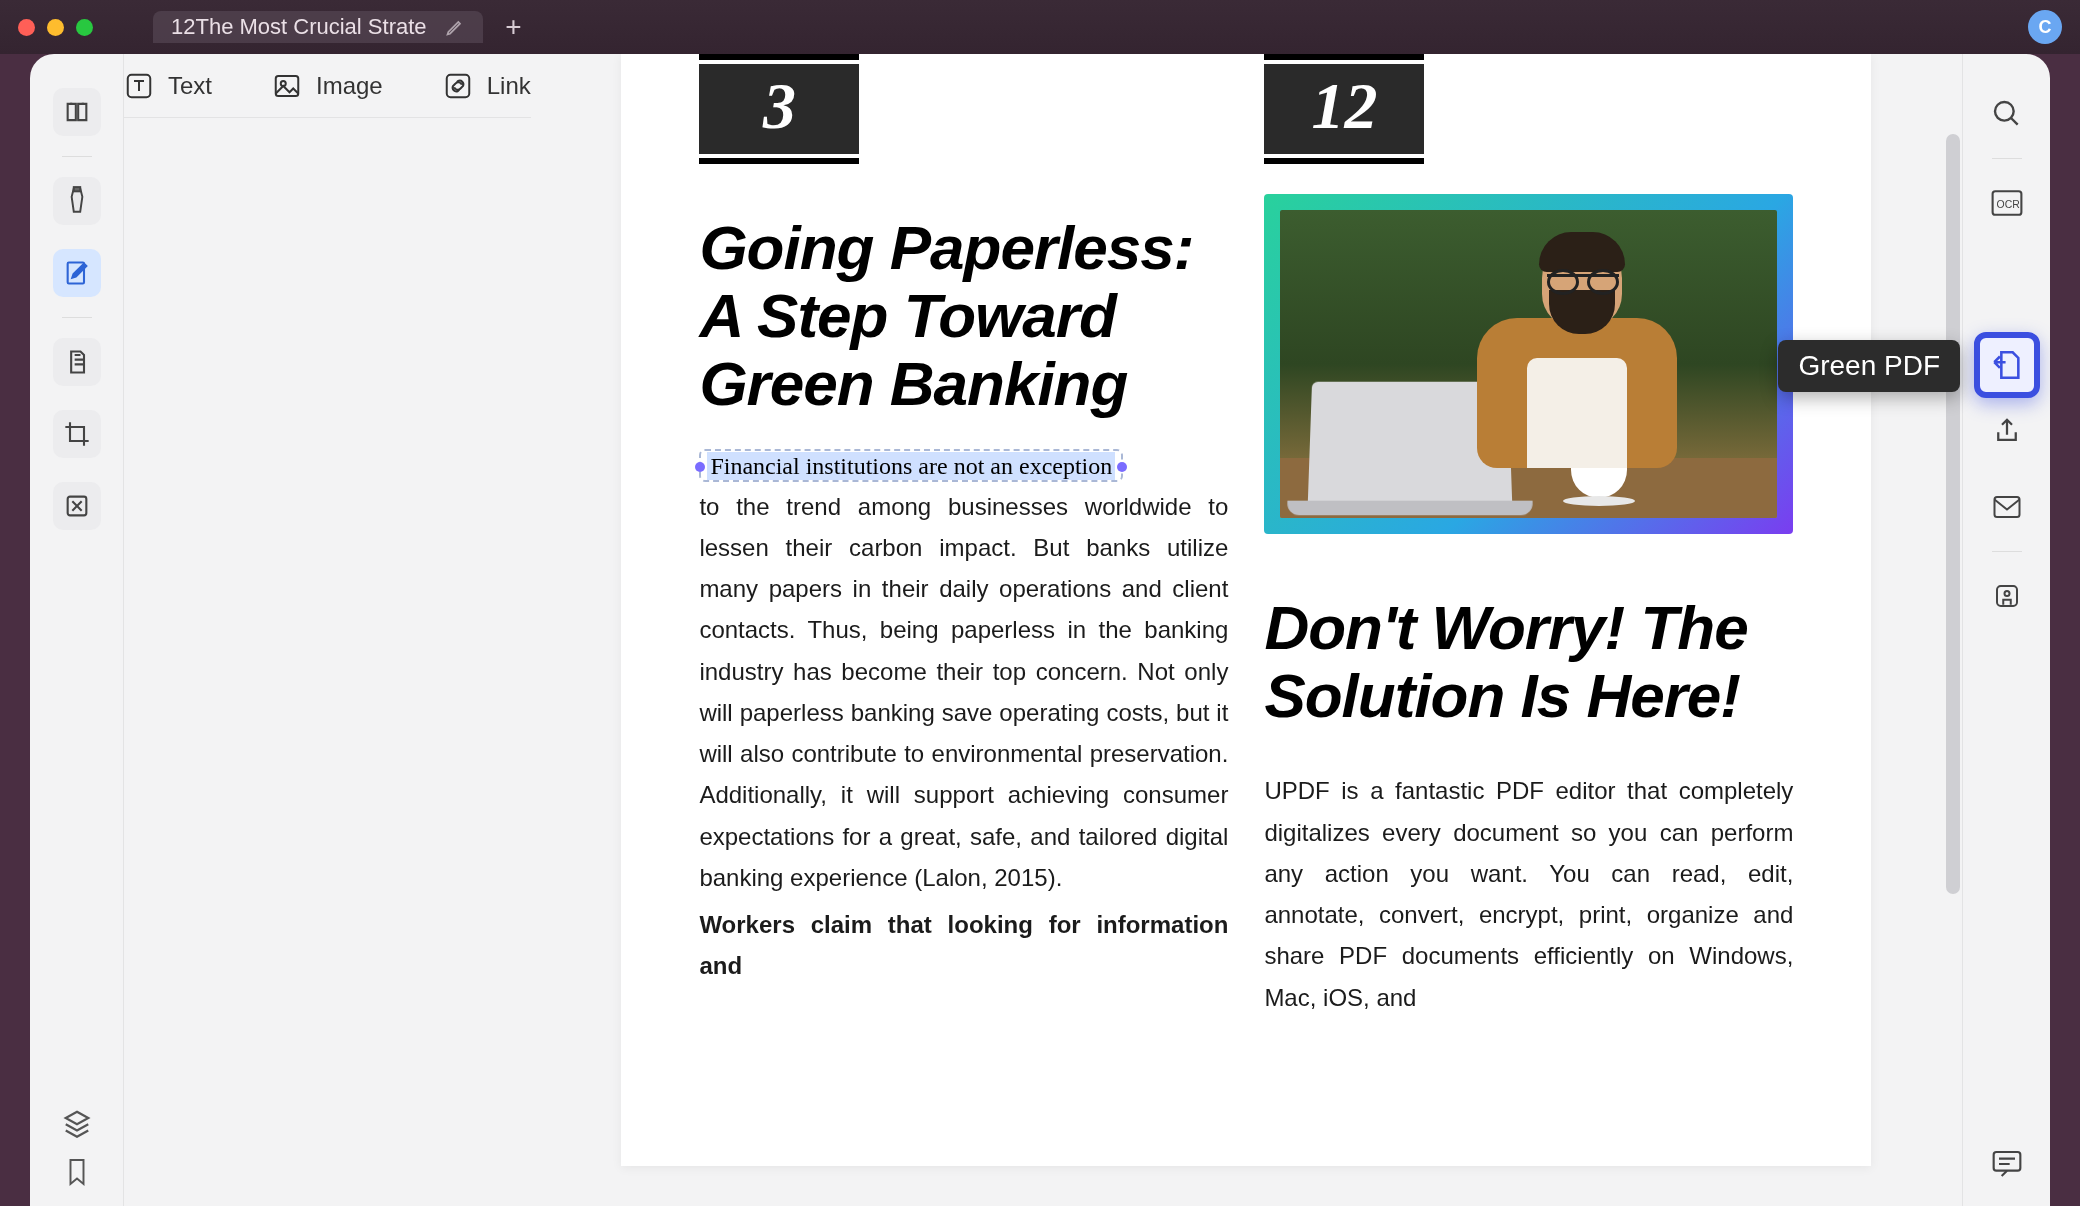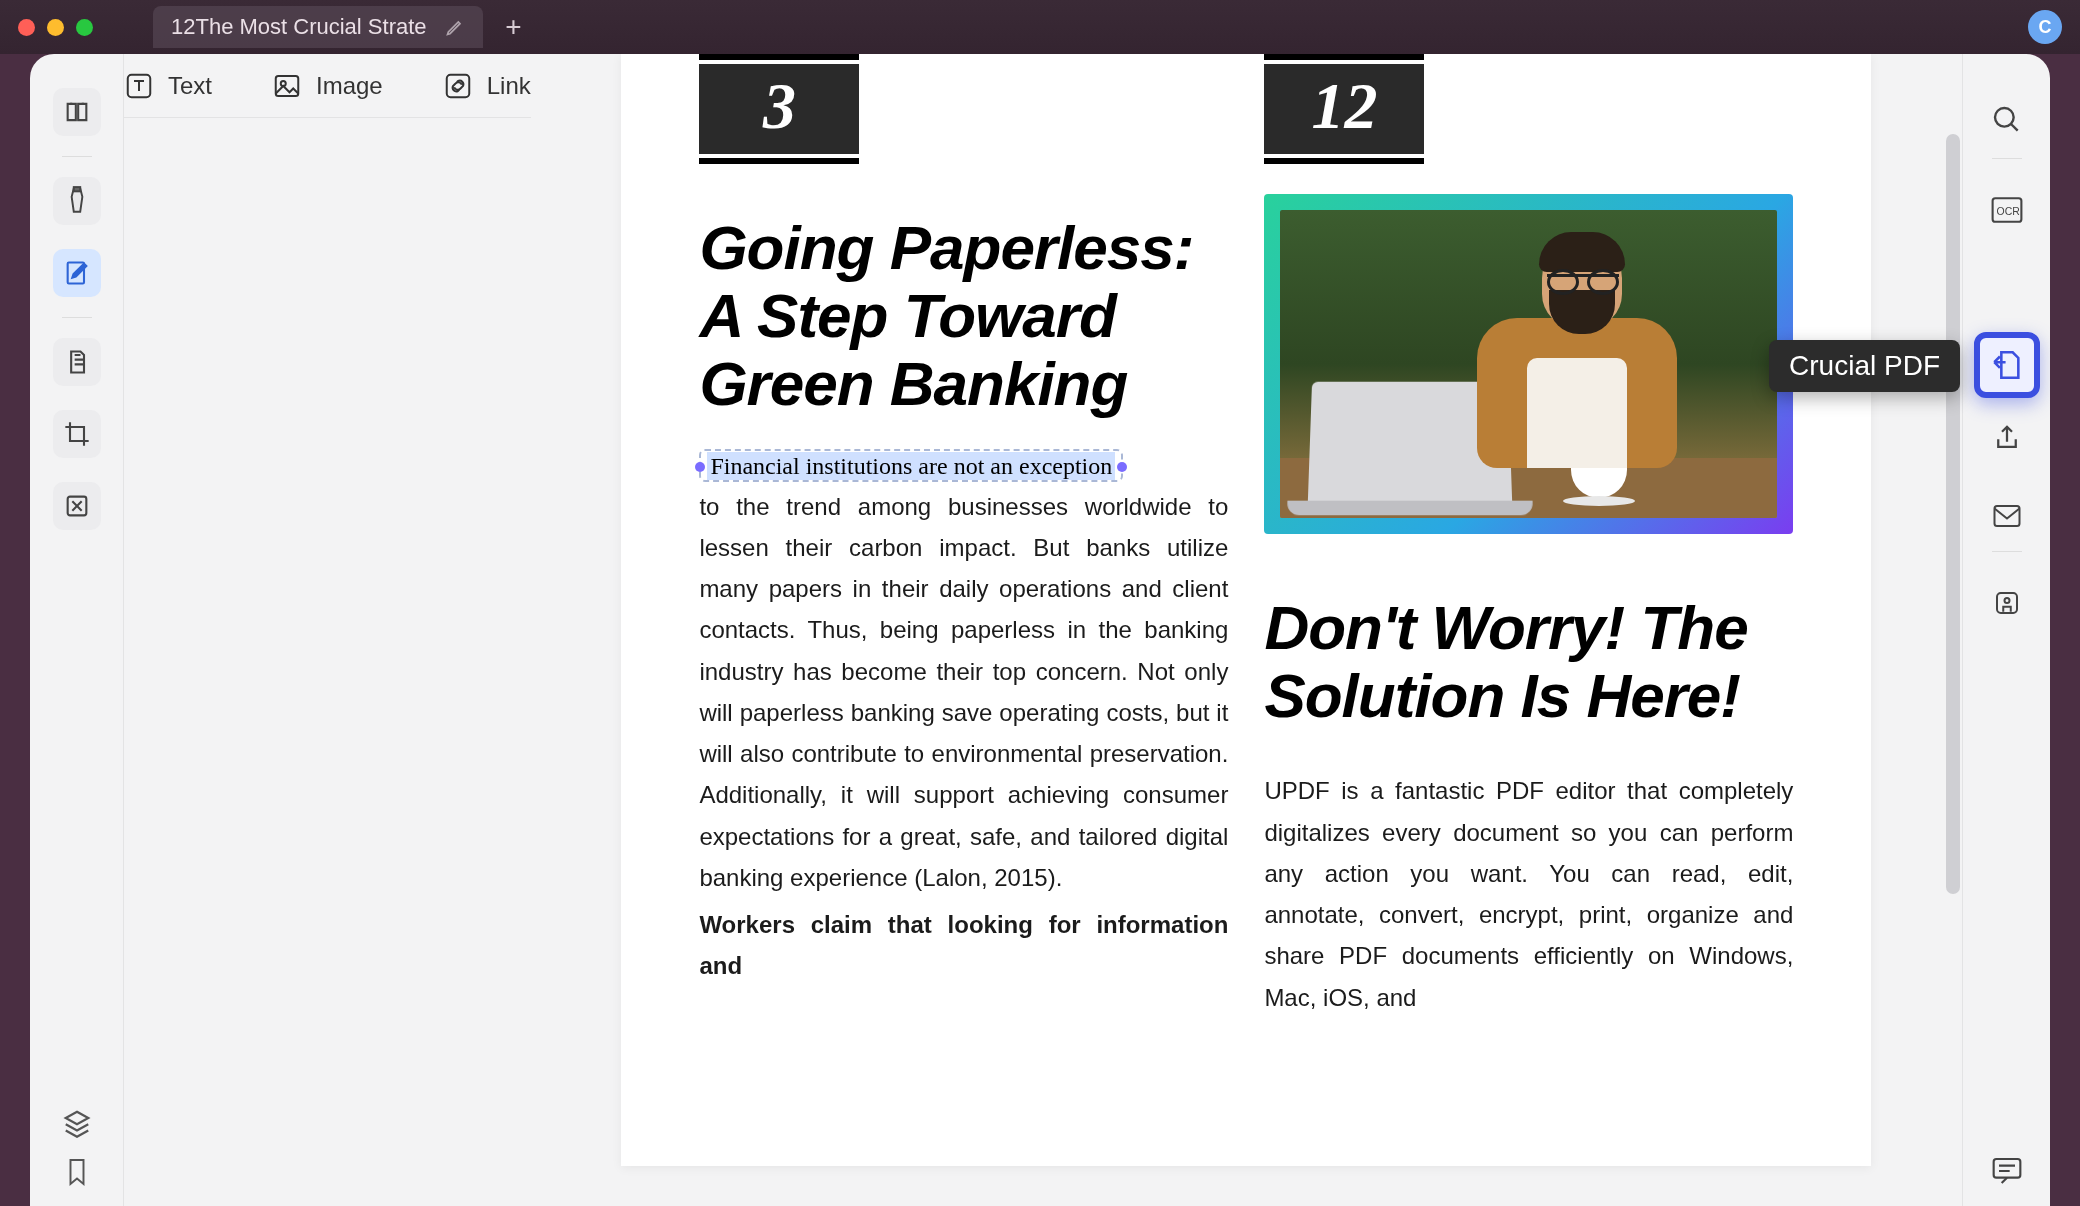--- a/index.html
+++ b/index.html
@@ -29,21 +29,21 @@
       margin-right: 60px;
     }
     .light {
       width: 17px; height: 17px; border-radius: 50%;
     }
     .light.red { background: #ff5f57; }
     .light.yellow { background: #febc2e; }
     .light.green { background: #28c840; }
     .tab {
       background: rgba(90,75,88,0.6);
-      height: 42px;
+      height: 32px;
       border-radius: 8px 8px 0 0;
       display: flex;
       align-items: center;
       padding: 0 18px;
       color: #eadfe6;
       font-size: 22px;
       gap: 18px;
     }
     .tab .pencil { opacity: .7; }
     .newtab {
@@ -248,21 +248,21 @@
     .glasses::after { right:0; }
     .right-rail {
       width: 88px;
       border-left: 1px solid #e3e3e4;
       display:flex; flex-direction:column; align-items:center;
       padding-top: 22px;
       position: relative;
     }
     .r-btn {
       width:44px; height:44px; margin: 16px 0;
-      display:flex; align-items:flex-end; justify-content:center;
+      display:flex; align-items:center; justify-content:center;
       cursor:pointer;
     }
     .r-sep { width: 30px; height:1px; background:#ddd; margin: 6px 0; }
     .export-highlight {
       position: absolute;
       right: 10px; top: 278px;
       width: 66px; height: 66px;
       border: 6px solid #3b4fe0;
       border-radius: 12px;
       background: #eef0ff;
@@ -509,17 +509,17 @@
           </svg>
       </div>
 
       <div class="export-highlight">
         <svg width="34" height="34" viewBox="0 0 24 24" fill="none" stroke="#3b4fe0" stroke-width="1.8">
             <path d="M8 3h8l4 4v14H8z"></path>
             <path d="M3 10l4 4M3 10l4-4M3 10h8"></path>
           </svg>
       </div>
       <div class="tooltip">
-        <span>Crucial PDF</span>
+        <span>Green PDF</span>
       </div>
     </div>
   </div>
 </div>
 
 </body></html>

